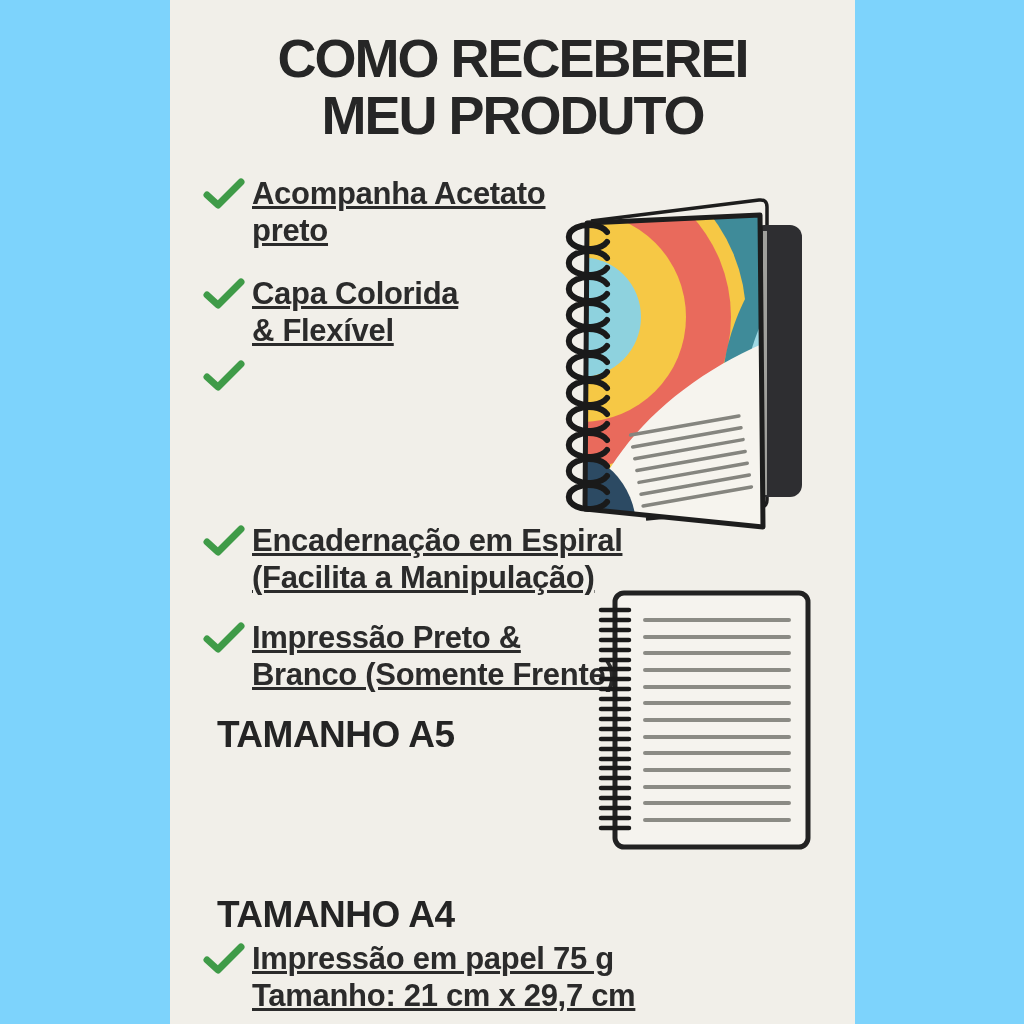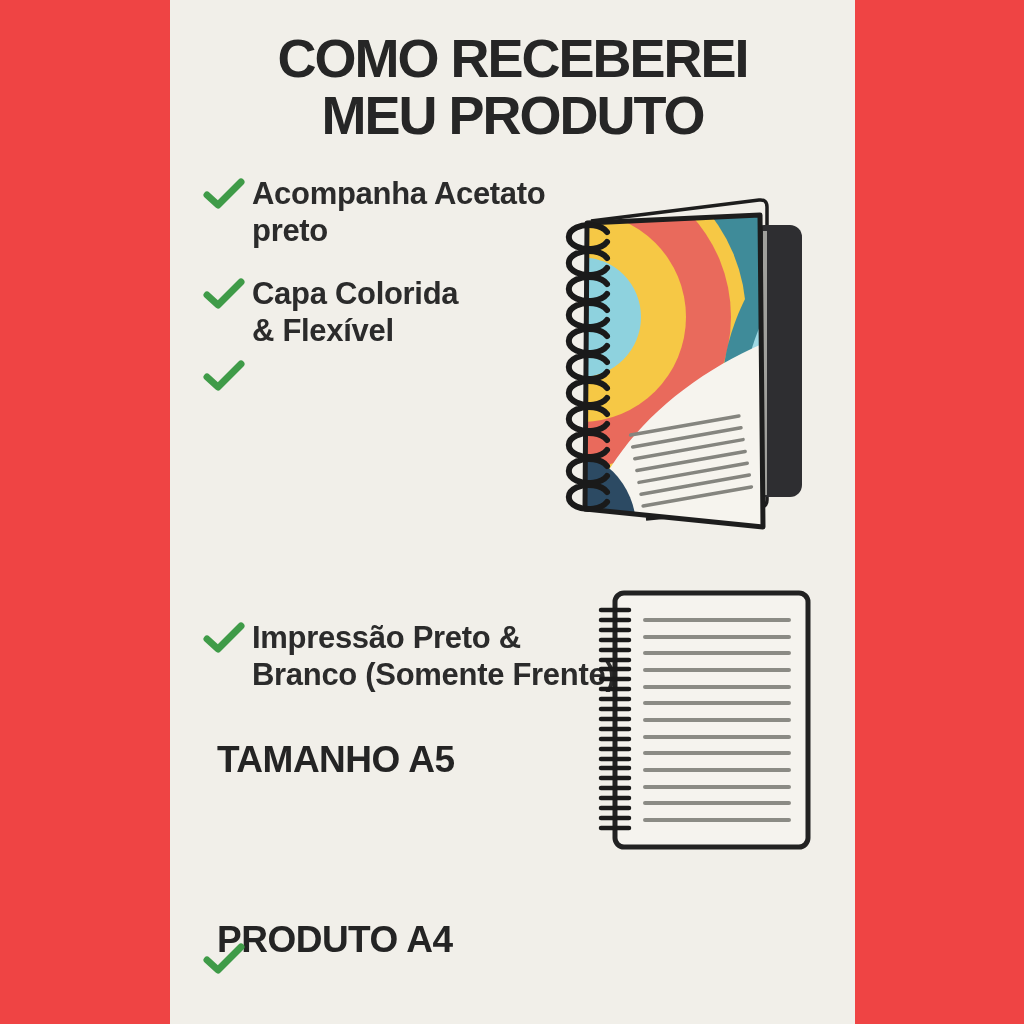--- a/index.html
+++ b/index.html
@@ -1,21 +1,21 @@
 <!DOCTYPE html>
 <html><head>
 <meta charset="utf-8">
 <style>
   * { box-sizing: border-box; margin: 0; padding: 0; }
   html, body { background: #ffffff; }
   .canvas {
     position: relative;
     width: 1024px;
     height: 1024px;
-    background: #ef4444;
+    background: #7dd3fc;
     font-family: "Liberation Sans", sans-serif;
     overflow: hidden;
     padding-left: 42px;
   }
   .panel {
     position: absolute;
     left: 170px; top: 0;
     width: 685px; height: 1024px;
     background: #f1efe9;
   }
@@ -50,30 +50,30 @@
     stroke-linejoin: round;
   }
   .item-text {
     margin-left: 7px;
     font-size: 31px;
     line-height: 37px;
     font-weight: bold;
     color: #2b2b2b;
     white-space: pre-line;
     letter-spacing: -0.3px;
+    text-decoration: underline;
   }
   .section-heading {
     position: absolute;
     left: 47px;
     font-size: 37px;
     line-height: 42px;
     font-weight: bold;
     letter-spacing: -0.5px;
     color: #242424;
-    margin-top: 25px;
   }
   .nb1 { position: absolute; left: 386px; top: 197px; width: 260px; height: 345px; }
   .nb2 { position: absolute; left: 423px; top: 583px; width: 240px; height: 275px; }
 </style>
 </head>
 <body>
 
 <div class="canvas">
   <div class="panel">
 
@@ -95,36 +95,45 @@
       <div class="item-text">Capa Colorida
 &amp; Flexível</div>
     </div>
 
     <div class="item" style="top:357px">
       <svg class="check" viewBox="0 0 42 32">
           <path d="M4 17 L15 27 L38 4"></path>
         </svg>
     </div>
 
+    <div class="item" style="top:522px">
+      <svg class="check" viewBox="0 0 42 32">
+          <path d="M4 17 L15 27 L38 4"></path>
+        </svg>
+      <div class="item-text">Encadernação em Espiral
+(Facilita a Manipulação)</div>
+    </div>
 
     <div class="item" style="top:619px">
       <svg class="check" viewBox="0 0 42 32">
           <path d="M4 17 L15 27 L38 4"></path>
         </svg>
       <div class="item-text">Impressão Preto &amp;
 Branco (Somente Frente)</div>
     </div>
 
     <h2 class="section-heading" style="top:714px">TAMANHO A5</h2>
 
-    <h2 class="section-heading" style="top:894px">PRODUTO A4</h2>
+    <h2 class="section-heading" style="top:894px">TAMANHO A4</h2>
     <div class="item" style="top:940px">
       <svg class="check" viewBox="0 0 42 32">
           <path d="M4 17 L15 27 L38 4"></path>
         </svg>
+      <div class="item-text">Impressão em papel 75 g
+Tamanho: 21 cm x 29,7 cm</div>
     </div>
 
     <svg class="nb1" viewBox="0 0 260 345">
       <defs>
         <clipPath id="coverClip">
             <path d="M31 26 L204 18 L207 330 L29 312 Z"></path>
           </clipPath>
       </defs>
 
       <path d="M35 24 L203 3 Q211 2 211 10 L211 303 Q211 310 203 311 L90 322" fill="none" stroke="#1d1d1d" stroke-width="3.5" stroke-linejoin="round"></path>

